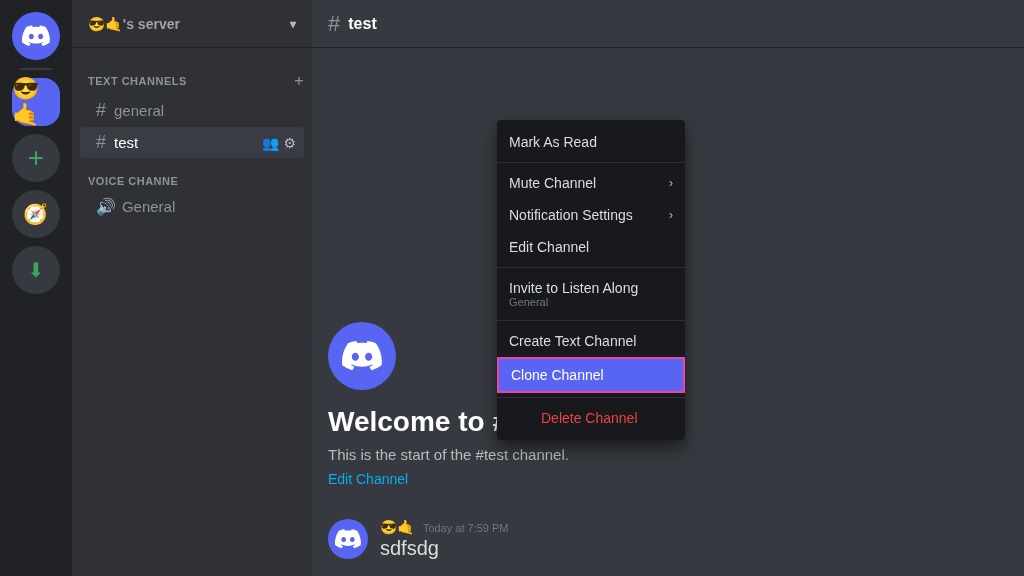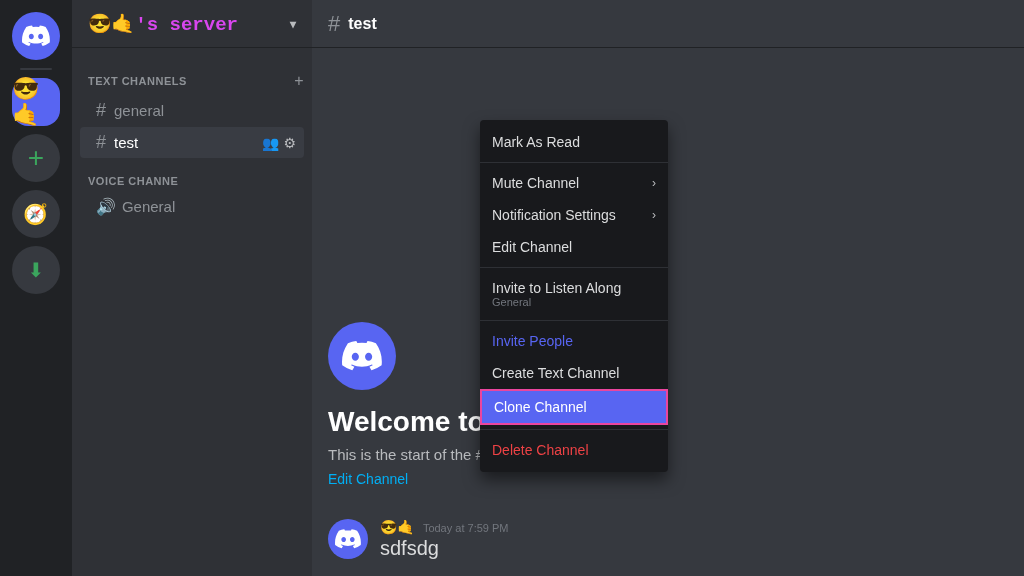--- a/index.html
+++ b/index.html
@@ -79,24 +79,23 @@
       padding: 0 16px;
       border-bottom: 1px solid #202225;
       cursor: pointer;
       color: #fff;
       font-weight: 600;
       font-size: 15px;
       gap: 4px;
     }
     .server-header-name {
       flex: 1;
-      font-size: 19px;
+      font-size: 14px;
       font-weight: 700;
-      color: #d946ef;
-      font-family: Liberation Mono, monospace;
+      color: #a3a3a3;
     }
     .server-header-chevron {
       color: #b9bbbe;
       font-size: 12px;
     }
     .channel-list {
       padding: 8px 0;
     }
     .channel-category {
       display: flex;
@@ -251,21 +250,21 @@
     }
     .message-text {
       color: #dcddde;
       font-size: 20px;
     }
 
     
     .context-menu {
       position: absolute;
       top: 120px;
-      left: 168px;
+      left: 185px;
       width: 188px;
       background: #18191c;
       border-radius: 4px;
       box-shadow: 0 8px 16px rgba(0,0,0,0.5);
       z-index: 100;
       padding: 6px 0;
     }
     .context-menu-item {
       padding: 8px 12px;
       font-size: 14px;
@@ -278,20 +277,21 @@
     .context-menu-item.highlighted {
       background: #5865f2;
       color: #fff;
       border: 2px solid #eb459e;
     }
     .context-menu-item.invite-people {
       color: #5865f2;
     }
     .context-menu-item.danger {
       color: #ed4245;
+      margin-left: 32px;
     }
     .context-menu-divider {
       height: 1px;
       background: #2e3035;
       margin: 4px 0;
     }
     .chevron-right {
       font-size: 12px;
       color: #b9bbbe;
     }
@@ -403,23 +403,20 @@
       <span>Edit Channel</span>
     </div>
     <div class="context-menu-divider"></div>
     <div class="context-menu-item">
       <div>
         <div>Invite to Listen Along</div>
         <div style="font-size:11px;color:#72767d;">General</div>
       </div>
     </div>
     <div class="context-menu-divider"></div>
-    <div class="context-menu-item invite-people">
-      <span>Invite People</span>
-    </div>
     <div class="context-menu-item">
       <span>Create Text Channel</span>
     </div>
     <div class="context-menu-item highlighted">
       <span>Clone Channel</span>
     </div>
     <div class="context-menu-divider"></div>
     <div class="context-menu-item danger">
       <span>Delete Channel</span>
     </div>

